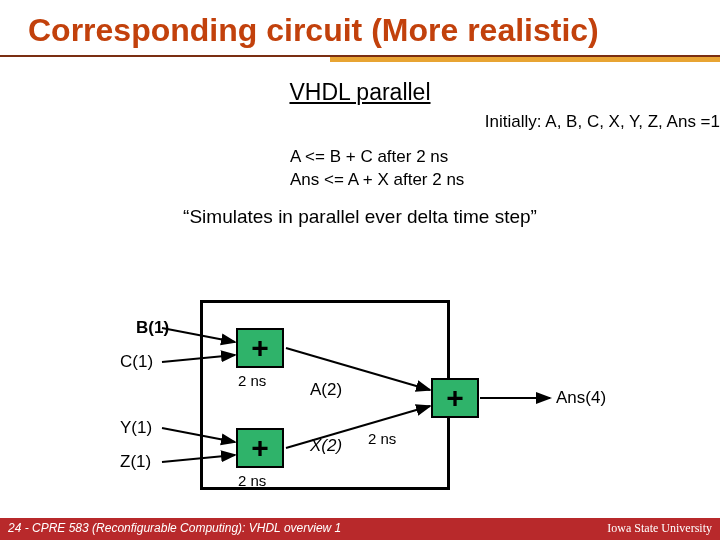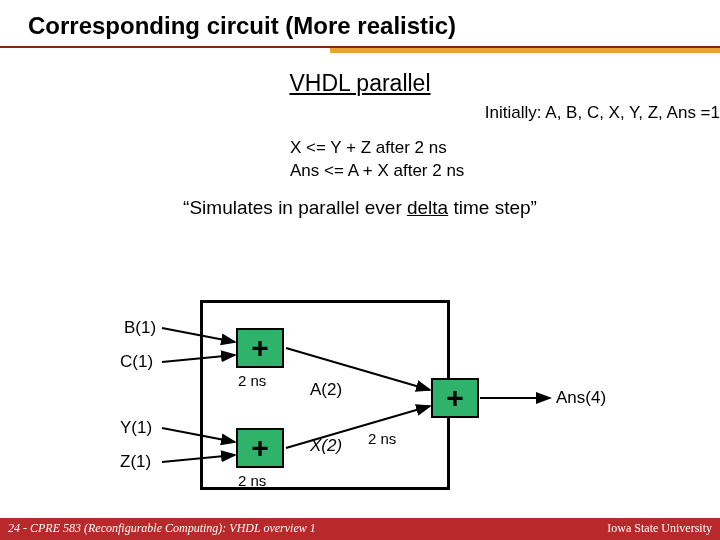--- a/index.html
+++ b/index.html
@@ -7,23 +7,23 @@
     margin: 0;
     width: 720px;
     height: 540px;
     background: #fff;
     font-family: Arial, Helvetica, sans-serif;
     color: #000;
     position: relative;
     overflow: hidden;
   }
   .title {
-    font-size: 24px;
+    font-size: 32px;
     font-weight: bold;
-    color: #000000;
+    color: #c2410c;
     padding: 12px 0 6px 28px;
   }
   .rule-wrap { position: relative; height: 10px; }
   .rule-dark {
     position: absolute; left: 0; right: 0; top: 0;
     height: 2px; background: #7a2e12;
   }
   .rule-gold {
     position: absolute; right: 0; top: 2px;
     height: 5px; width: 390px; background: #e8a433;
@@ -43,21 +43,21 @@
     font-size: 17px;
     line-height: 1.35;
     margin: 14px 0 0 290px;
     width: 300px;
   }
   .simline {
     text-align: center;
     font-size: 19px;
     margin-top: 14px;
   }
-  .underl { text-decoration: underline; }
+  .underl { }
   .diagram {
     position: absolute;
     left: 120px;
     top: 300px;
     width: 540px;
     height: 200px;
   }
   .sig {
     position: absolute;
     font-size: 17px;
@@ -107,36 +107,36 @@
     width: 100%;
     height: 22px;
     background: #b8292b;
     color: #fff;
     font-size: 12px;
     padding: 3px 8px;
     display: flex;
     justify-content: space-between;
     font-family: "Times New Roman", serif;
   }
-  .footer .left { font-style: italic; font-family: Liberation Serif, serif; text-align: right; }
+  .footer .left { font-style: italic; font-family: Liberation Sans, sans-serif; text-align: right; }
 </style>
 </head>
 <body>
 
 <div class="title">Corresponding circuit (More realistic)</div>
 <div class="rule-wrap">
   <div class="rule-dark"></div>
   <div class="rule-gold"></div>
 </div>
 
 <div class="subtitle">VHDL parallel</div>
 <div class="init">Initially: A, B, C, X, Y, Z, Ans =1</div>
 
 <div class="codeblock">
-  <div>X &lt;= Y + Z  after 2 ns</div>
+  <div>A &lt;= B + C after 2 ns</div>
   <div>Ans &lt;= A + X after 2 ns</div>
 </div>
 
 <div class="simline">
   <span>“Simulates in parallel ever </span><span class="underl">delta</span><span> time step”</span>
 </div>
 
 <div class="diagram">
   <svg class="wires" viewBox="0 0 540 200">
     <defs>
@@ -153,21 +153,21 @@
 
     <line x1="42" y1="162" x2="115" y2="155" stroke="#000" stroke-width="2" marker-end="url(#ah)"></line>
 
     <line x1="166" y1="48" x2="310" y2="90" stroke="#000" stroke-width="2" marker-end="url(#ah)"></line>
 
     <line x1="166" y1="148" x2="310" y2="106" stroke="#000" stroke-width="2" marker-end="url(#ah)"></line>
 
     <line x1="360" y1="98" x2="430" y2="98" stroke="#000" stroke-width="2" marker-end="url(#ah)"></line>
   </svg>
 
-  <div class="sig" style="left:4px; top:18px;">B(1)</div>
+  <div class="sig" style="left:16px; top:18px;font-weight:bold;">B(1)</div>
   <div class="sig" style="left:0; top:52px;">C(1)</div>
   <div class="sig" style="left:0; top:118px;">Y(1)</div>
   <div class="sig" style="left:0; top:152px;">Z(1)</div>
 
   <div class="box"></div>
 
   <div class="adder" style="left:116px; top:28px;">+</div>
   <div class="delay" style="left:118px; top:72px;">2 ns</div>
 
   <div class="adder" style="left:116px; top:128px;">+</div>

